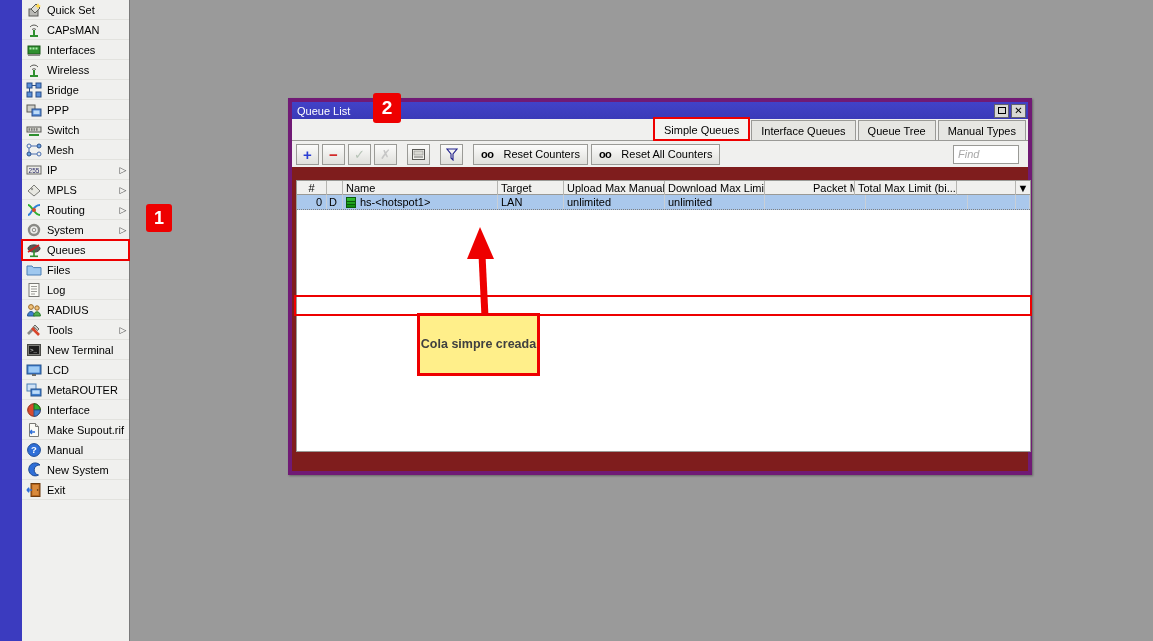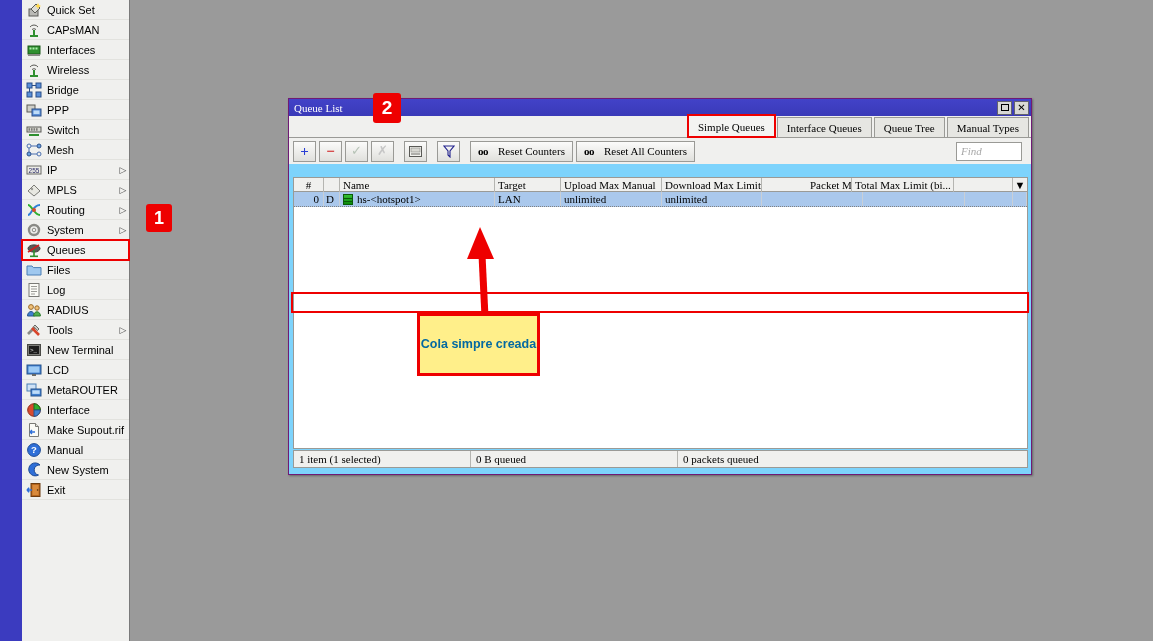--- a/index.html
+++ b/index.html
@@ -67,24 +67,23 @@
     border-radius: 3px;
     z-index: 40;
   }
   #badge-1 { left: 146px; top: 204px; width: 26px; height: 28px; font-size: 18px; }
   #badge-2 { left: 373px; top: 93px;  width: 28px; height: 30px; font-size: 19px; }
 
   
   .window {
     position: absolute; left: 288px; top: 98px;
     width: 744px; height: 377px;
-    background: #7dd3fc;
-    border: 1px solid #701a75;
+    background: #7f1d1d;
+    border: 4px solid #701a75;
     box-shadow: 1px 1px 2px rgba(0,0,0,0.35);
-    font-family: Liberation Serif, serif;
   }
   .titlebar {
     height: 17px;
     background: linear-gradient(to bottom, #4242c8, #3a3ab8);
     display: flex; align-items: center;
     padding: 0 2px 0 5px;
     color: #fff;
     font-size: 11px;
   }
   .titlebar .ttl { flex: 1 1 auto; }
@@ -254,21 +253,21 @@
     position: absolute; left: 417px; top: 313px;
     width: 123px; height: 63px;
     background: #ffef8a;
     border: 3px solid #ee0000;
     display: flex; align-items: center; justify-content: center;
     text-align: center;
     font-family: "Liberation Sans", sans-serif;
     font-weight: bold;
     font-size: 12.5px;
     line-height: 1.35;
-    color: #0369a1;
+    color: #404040;
     z-index: 30;
   }
   .arrow-svg { position: absolute; left: 455px; top: 215px; z-index: 29; }
 </style>
 </head>
 <body>
 
 <div id="root">
 
   <div class="blue-strip"></div>
@@ -651,25 +650,20 @@
             </div>
             <div class="td" style="width: 14px;">
               <span></span>
             </div>
           </div>
         </div>
     </div>
 
     <div class="row-hl"></div>
 
-    <div class="statusbar">
-      <div class="sb-cell" style="width:177px">1 item (1 selected)</div>
-      <div class="sb-cell" style="width:207px">0 B queued</div>
-      <div class="sb-cell" style="flex:1 1 auto">0 packets queued</div>
-    </div>
   </div>
 
   <svg class="arrow-svg" width="60" height="105" viewBox="0 0 60 105">
     <defs></defs>
     <path d="M 30 102 L 27 40" stroke="#ee0000" stroke-width="7" fill="none"></path>
     <polygon points="25,12 39,44 12,44" fill="#ee0000"></polygon>
   </svg>
 
   <div class="callout">Cola simpre creada</div>
 

